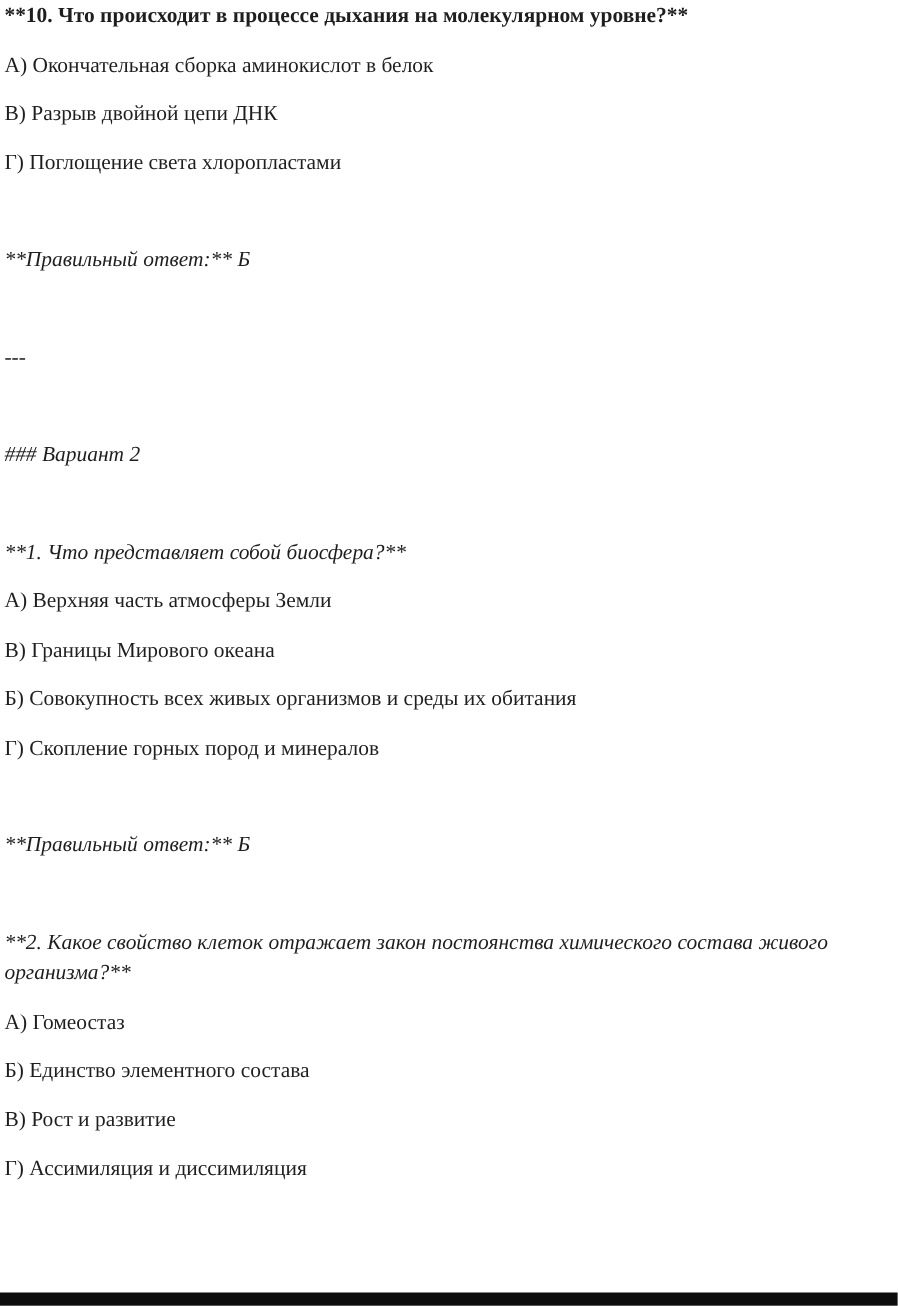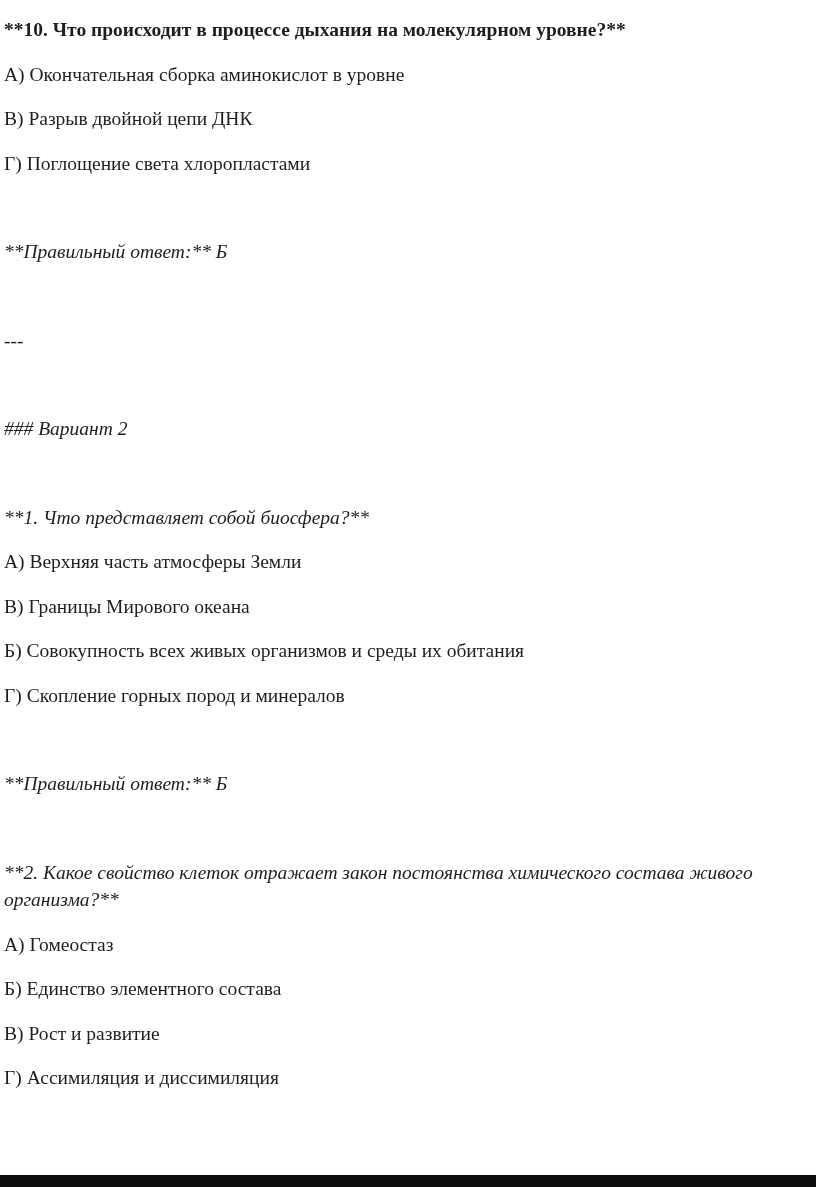--- a/index.html
+++ b/index.html
@@ -10,21 +10,21 @@
     width: 816px;
     height: 1187px;
     background: #ffffff;
     overflow: hidden;
     position: relative;
     font-family: "Liberation Serif", "DejaVu Serif", serif;
     color: #1e1e1e;
   }
   .doc {
     position: absolute;
-    top: 16px;
+    top: 1px;
     left: 4px;
     right: 30px;
   }
   .doc p {
     margin: 0;
     padding: 0 0 17px 0;
     font-size: 19.5px;
     line-height: 27.5px;
     white-space: pre-line;
     font-weight: normal;
@@ -43,21 +43,21 @@
     width: 816px;
     height: 12px;
     background: #0d0d0d;
   }
 </style>
 </head>
 <body>
 
 <div class="doc">
   <p class="bold">**10. Что происходит в процессе дыхания на молекулярном уровне?**</p>
-  <p>А) Окончательная сборка аминокислот в уровне</p>
+  <p>А) Окончательная сборка аминокислот в белок</p>
   <p>В) Разрыв двойной цепи ДНК</p>
   <p>Г) Поглощение света хлоропластами</p>
   <p class="gap">**Правильный ответ:** Б</p>
   <p class="gap">---</p>
   <p class="gap">### Вариант 2</p>
   <p class="gap">**1. Что представляет собой биосфера?**</p>
   <p>А) Верхняя часть атмосферы Земли</p>
   <p>В) Границы Мирового океана</p>
   <p>Б) Совокупность всех живых организмов и среды их обитания</p>
   <p>Г) Скопление горных пород и минералов</p>

